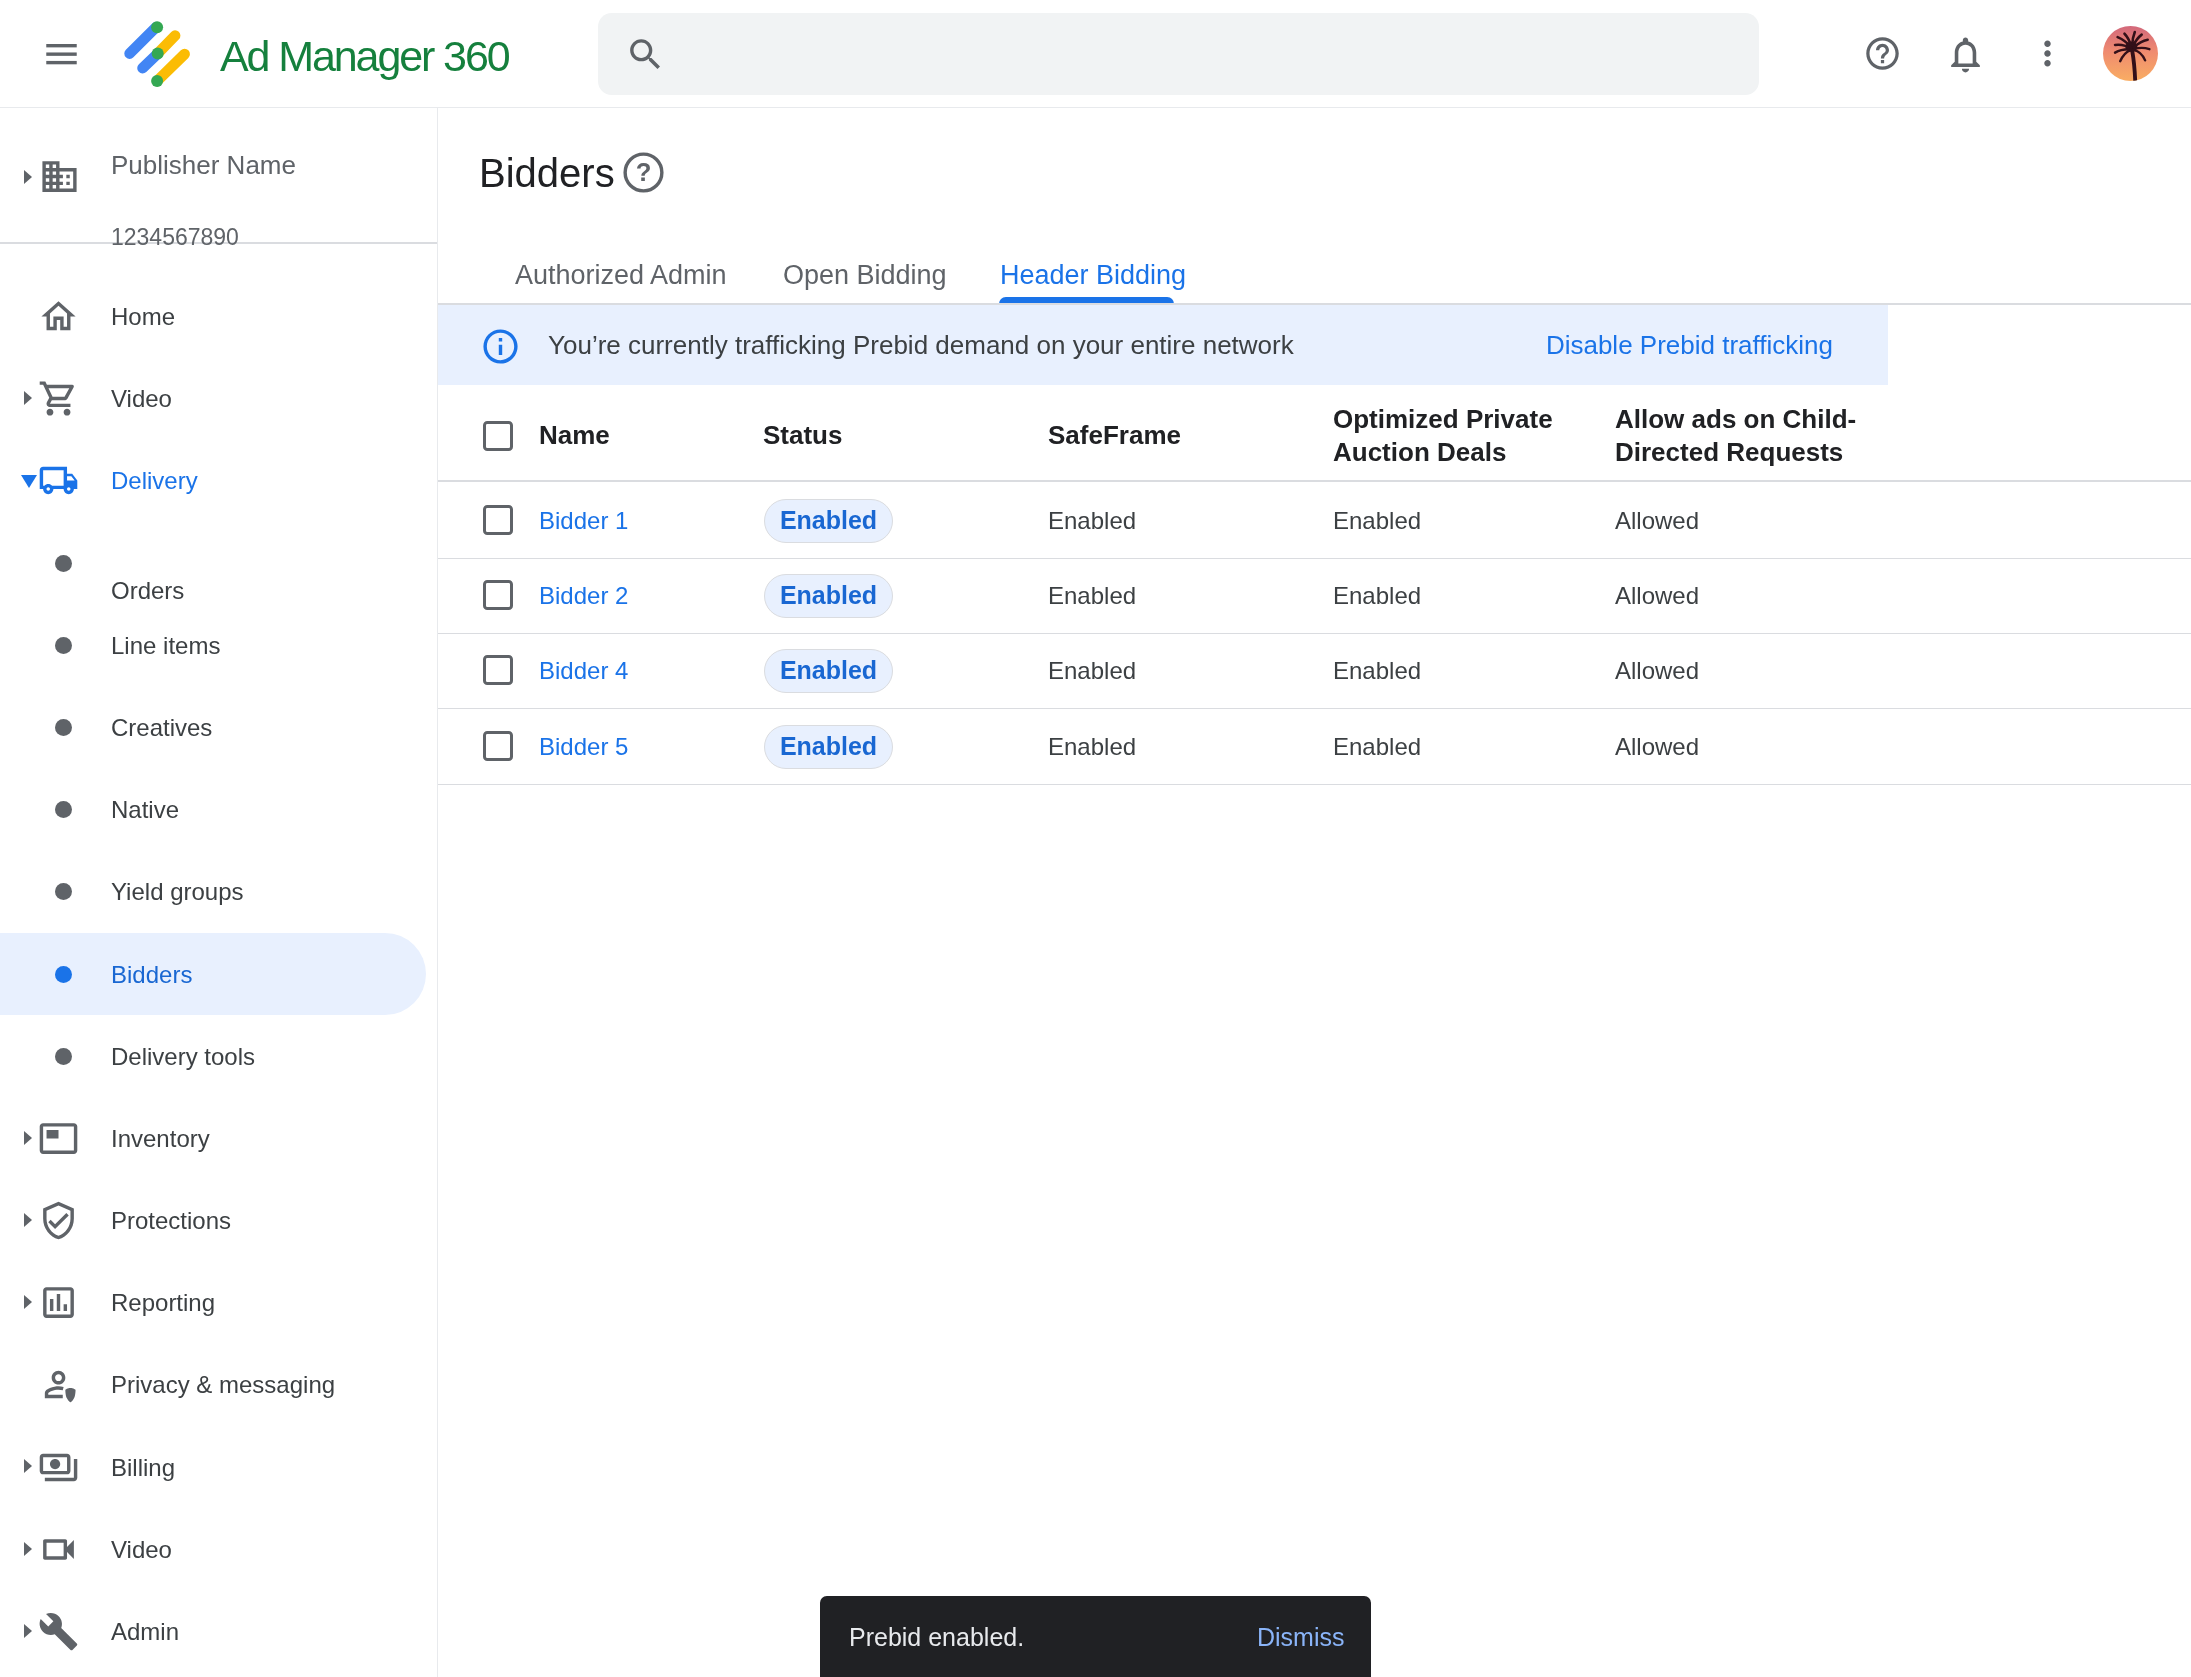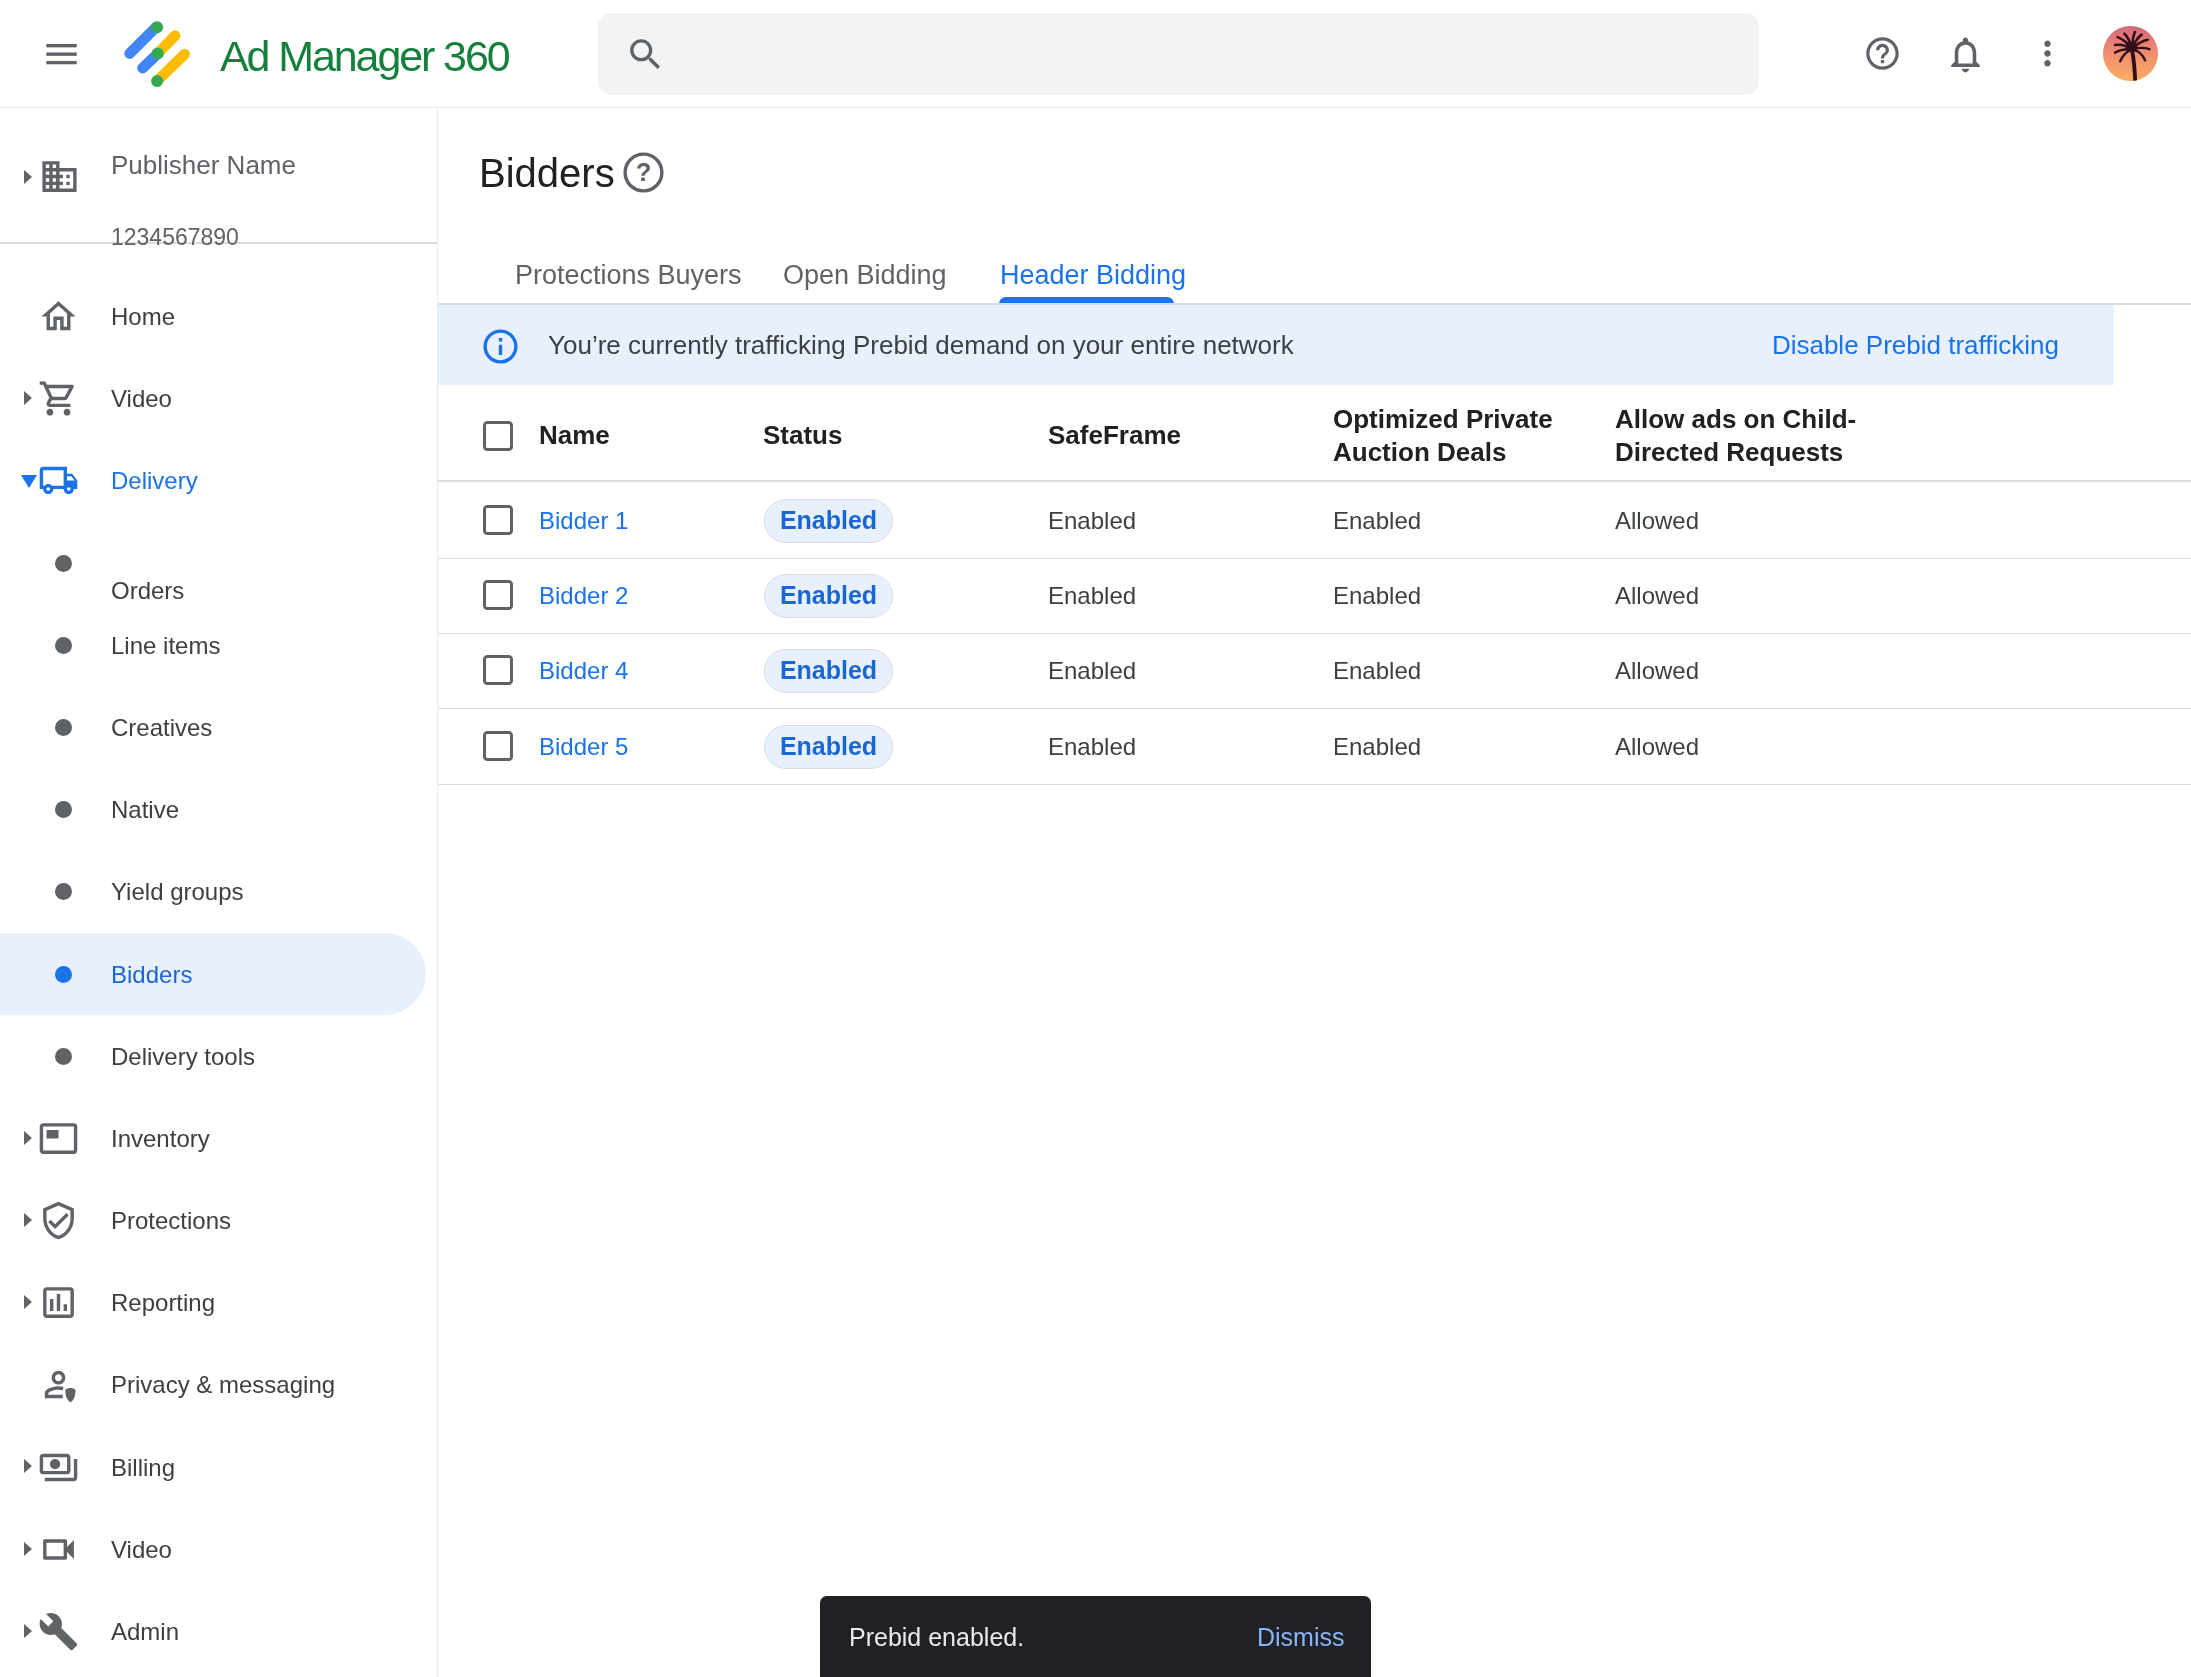--- a/index.html
+++ b/index.html
@@ -23,21 +23,21 @@
   border-left:8.6px solid #5f6368; border-top:7.7px solid transparent; border-bottom:7.7px solid transparent; }
 .micon { position:absolute; left:38px; width:41px; height:41px; }
 #selpill { position:absolute; left:0; top:827px; width:426px; height:82px; background:#e8f0fe; border-radius:0 41px 41px 0; }
 
 
 #main { position:absolute; left:438px; top:106px; width:1753px; height:1572px; background:#fff; }
 #h1 { position:absolute; left:41px; top:41px; font-size:40px; color:#202124; line-height:53px; }
 .tab { position:absolute; top:152px; font-size:27px; font-weight:500; color:#5f6368; line-height:34px; }
 #tabline { position:absolute; left:561px; top:191px; width:175px; height:7.7px; background:#1a73e8; border-radius:6.8px 6.8px 0 0; }
 #tabsdiv { position:absolute; left:0; top:197px; width:1753px; height:1.7px; background:#dadce0; }
-#banner { position:absolute; left:0; top:199px; width:1676px; height:80px; background:#e8f0fe; }
+#banner { position:absolute; left:0; top:199px; width:1450px; height:80px; background:#e8f0fe; }
 #banner .btext { position:absolute; left:110px; top:0; line-height:80px; font-size:26px; color:#3c4043; }
 #banner .blink { position:absolute; right:55px; top:0; line-height:80px; font-size:26px; color:#1a73e8; font-weight:500; }
 
 
 .cbx { position:absolute; left:45px; width:30px; height:30px; border:3.4px solid #5f6368; border-radius:4.3px; background:#fff; }
 .thead-label { position:absolute; font-size:26px; font-weight:700; color:#202124; line-height:33px; }
 #theadborder { position:absolute; left:0; top:374px; width:1753px; height:1.7px; background:#dadce0; }
 .trow { position:absolute; left:0; width:1753px; height:75px; border-bottom:1.7px solid #dadce0; }
 .tlink { position:absolute; left:101px; top:0; line-height:74px; font-size:24px; color:#1a73e8; }
 .pill { position:absolute; left:326px; top:15.4px; width:129px; height:44px; background:#e8f0fe;
@@ -187,21 +187,21 @@
     </svg>
   <div class="mlabel" style="top:1511px; line-height:29px;">Admin</div>
 </div>
 
 <div id="main">
   <div id="h1">Bidders</div>
   <svg class="abs" style="left:185px; top:46px;" width="41" height="41" viewBox="0 0 48 48">
     <circle cx="24" cy="24" r="21.5" fill="none" stroke="#5f6368" stroke-width="4"></circle>
     <text x="24" y="34" font-size="30" font-weight="bold" fill="#5f6368" text-anchor="middle" font-family="Liberation Sans">?</text>
   </svg>
-  <div class="tab" style="left:77px;">Protections Buyers</div>
+  <div class="tab" style="left:77px;">Authorized Admin</div>
   <div class="tab" style="left:345px;">Open Bidding</div>
   <div class="tab" style="left:562px; color:#1a73e8;">Header Bidding</div>
   <div id="tabline"></div>
   <div id="tabsdiv"></div>
 
   <div id="banner">
     <svg class="abs" style="left:42px; top:20.5px;" width="41" height="41" viewBox="0 0 24 24">
       <path fill="#1a73e8" d="M11 7h2v2h-2zm0 4h2v6h-2zm1-9C6.48 2 2 6.48 2 12s4.48 10 10 10 10-4.48 10-10S17.52 2 12 2zm0 18c-4.41 0-8-3.59-8-8s3.59-8 8-8 8 3.59 8 8-3.59 8-8 8z"></path>
     </svg>
     <div class="btext">You’re currently trafficking Prebid demand on your entire network</div>

